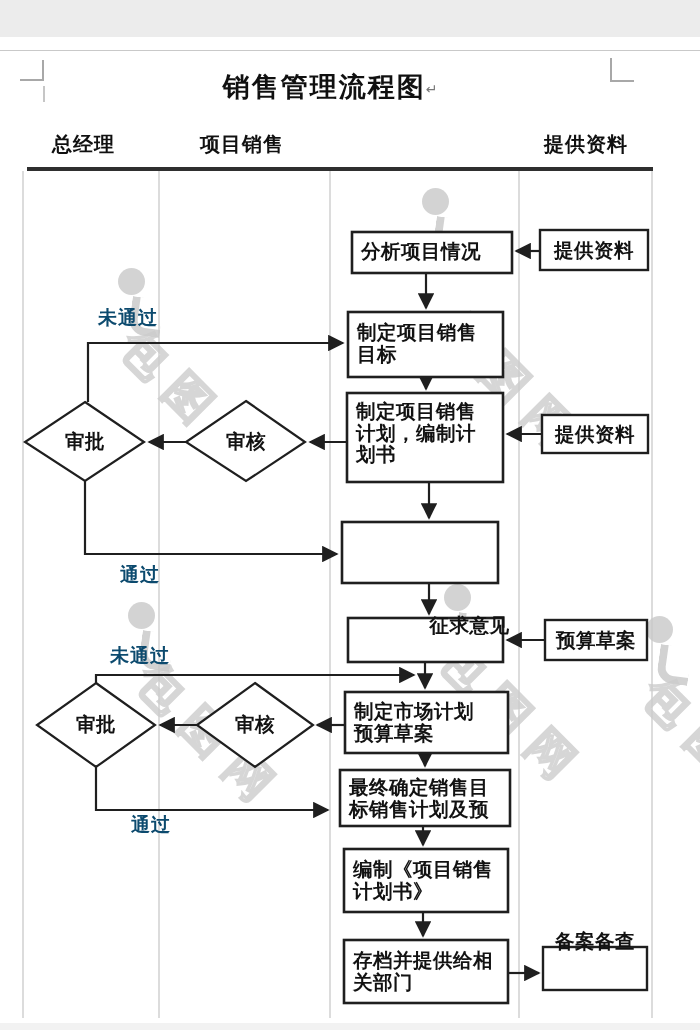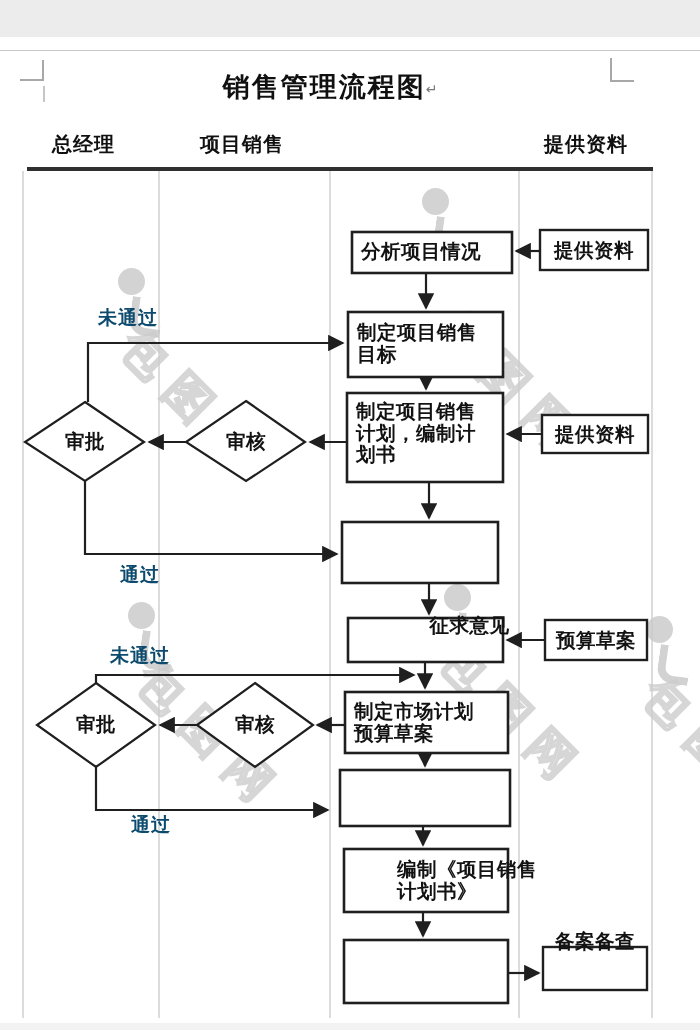--- a/index.html
+++ b/index.html
@@ -139,22 +139,26 @@
 
   <div class="abs nlabel" style="left:361px;top:241px;text-align:center;">分析项目情况</div>
   <div class="abs nlabel" style="left:357px;top:322px;">制定项目销售
 目标</div>
   <div class="abs nlabel" style="left:356px;top:401px;">制定项目销售
 计划，编制计
 划书</div>
   <div class="abs nlabel ctr" style="left:348px;top:615px;width:155px;padding-left:44px;">征求意见</div>
   <div class="abs nlabel" style="left:354px;top:701px;">制定市场计划
 预算草案</div>
-  <div class="abs nlabel" style="left:353px;top:859px;margin-left:44px;">编制《项目销售
+  <div class="abs nlabel" style="left:349px;top:777px;">最终确定销售目
+标销售计划及预</div>
+  <div class="abs nlabel" style="left:353px;top:859px;">编制《项目销售
 计划书》</div>
+  <div class="abs nlabel" style="left:353px;top:950px;">存档并提供给相
+关部门</div>
 
   <div class="abs nlabel ctr" style="left:540px;top:240px;width:108px;">提供资料</div>
   <div class="abs nlabel ctr" style="left:542px;top:424px;width:106px;">提供资料</div>
   <div class="abs nlabel ctr" style="left:545px;top:630px;width:102px;">预算草案</div>
   <div class="abs nlabel ctr" style="left:543px;top:931px;width:104px;text-align:center;">备案备查</div>
 
   <div class="abs nlabel ctr" style="left:25px;top:431px;width:120px;">审批</div>
   <div class="abs nlabel ctr" style="left:186px;top:431px;width:120px;">审核</div>
   <div class="abs nlabel ctr" style="left:37px;top:714px;width:118px;">审批</div>
   <div class="abs nlabel ctr" style="left:196px;top:714px;width:118px;">审核</div>

